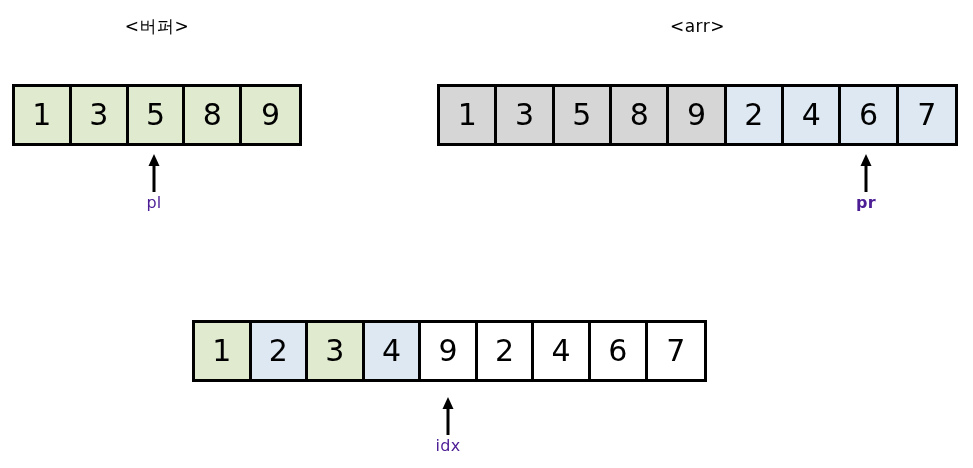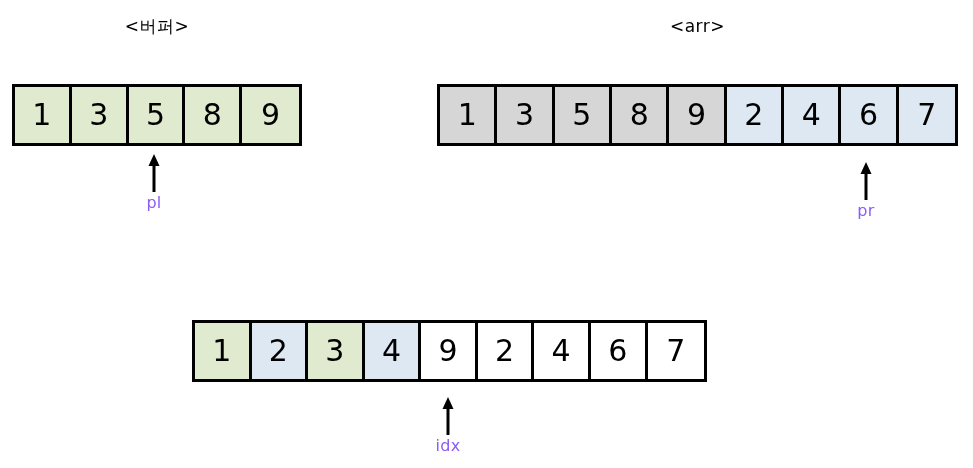--- a/index.html
+++ b/index.html
@@ -76,21 +76,21 @@
     margin: 0 auto;
     width: 14px;
     height: 38px;
   }
   .pointer-label {
     display: block;
     margin-top: 2px;
     font-size: 16px;
     line-height: 18px;
     letter-spacing: 0.3px;
-    color: #8b5cf6;
+    color: #4c1d95;
     white-space: nowrap;
   }
 </style>
 </head>
 <body>
 
 <div class="diagram-canvas">
 
   <div class="array-group">
 
@@ -123,21 +123,21 @@
       <div class="array-cell fill-gray" style="width:58px;">3</div>
       <div class="array-cell fill-gray" style="width:58px;">5</div>
       <div class="array-cell fill-gray" style="width:58px;">8</div>
       <div class="array-cell fill-gray" style="width:58px;">9</div>
       <div class="array-cell fill-blue" style="width:58px;">2</div>
       <div class="array-cell fill-blue" style="width:58px;">4</div>
       <div class="array-cell fill-blue" style="width:58px;">6</div>
       <div class="array-cell fill-blue" style="width:57px;">7</div>
     </div>
 
-    <div class="pointer" style="left:866px; top:162px;">
+    <div class="pointer" style="left:866px; top:154px;font-weight:bold;">
       <svg class="pointer-arrow" viewBox="0 0 14 38">
         <path d="M7 38 L7 9" stroke="#000" stroke-width="3" fill="none"></path>
         <path d="M7 0 L12.5 12 L1.5 12 Z" fill="#000"></path>
       </svg>
       <span class="pointer-label">pr</span>
     </div>
 
   </div>
 
   <div class="array-group">

